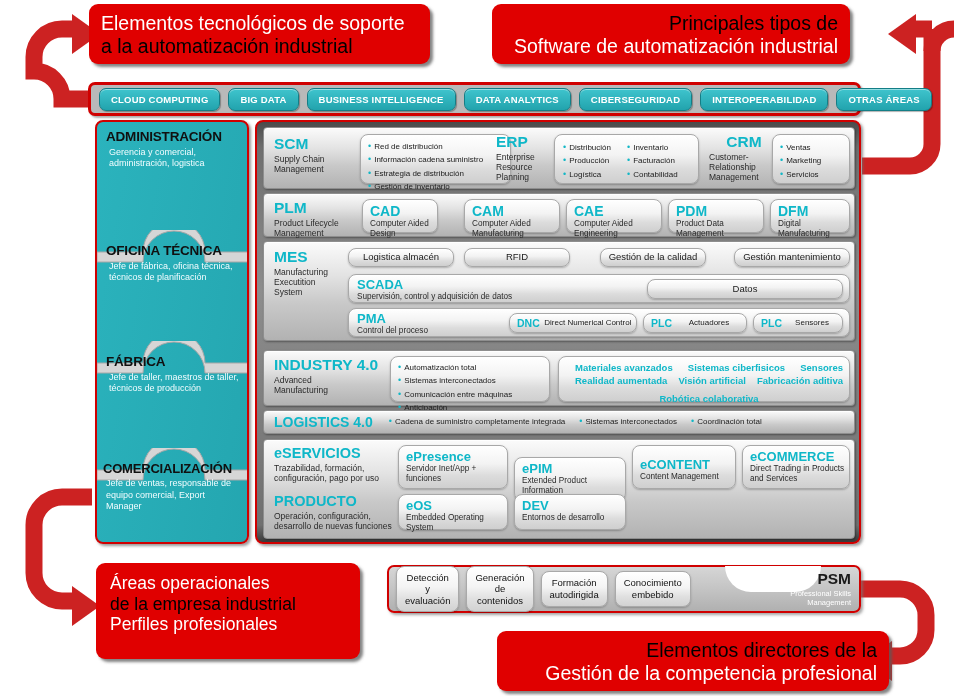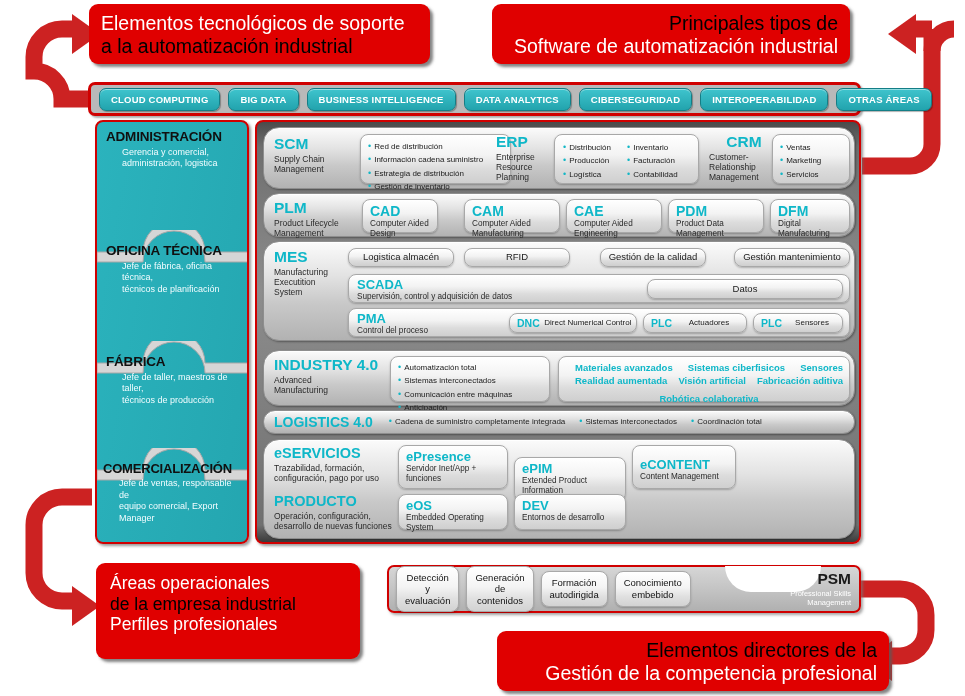--- a/index.html
+++ b/index.html
@@ -62,30 +62,30 @@
   
   #tealcol{
     position:absolute;left:95px;top:120px;width:154px;height:424px;
     background:linear-gradient(100deg,#2bb3bd,#24a6b0);
     border:2px solid #d00000;border-radius:8px;box-sizing:border-box;
     z-index:25;overflow:hidden;
     box-shadow:2px 2px 3px rgba(110,110,110,.7);
   }
   .tealseg{position:absolute;left:0;width:100%;box-sizing:border-box;padding:4px 8px 0 9px;}
   .tealseg h3{margin:0;font-size:13.5px;font-weight:bold;color:#101010;letter-spacing:-.2px;line-height:1.1;}
-  .tealseg p{margin:2px 0 0 16px;font-size:9px;color:#f2fdff;line-height:1.28;}
+  .tealseg p{margin:2px 0 0 3px;font-size:9px;color:#f2fdff;line-height:1.28;}
   .tealseg.comm h3{font-size:13px;}
   
   .notch{position:absolute;left:0;width:154px;height:42px;pointer-events:none;}
 
   
   .row{
     position:absolute;
     background:linear-gradient(#fbfbfb,#e3e3e3 34%,#c9c9c9 62%,#b2b2b2);
-    border:1px solid #8e8e8e;border-radius:16px;box-sizing:border-box;
+    border:1px solid #8e8e8e;border-radius:4px;box-sizing:border-box;
     box-shadow:1px 1px 2px rgba(0,0,0,.35), inset 0 1px 0 rgba(255,255,255,.9);
   }
   .acro{color:#0fb7c8;font-weight:bold;line-height:1;}
   .sub{color:#2a2a2a;line-height:1.22;}
 
   .blockL{position:absolute;}
   .blockL .acro{font-size:15.5px;}
   .blockL .sub{font-size:8.5px;margin-top:2px;}
 
   
@@ -404,20 +404,25 @@
         <div class="sub" style="font-size:8.2px">Servidor Inet/App + funciones</div>
       </div>
       <div class="pill" style="left:250px;top:17px;width:112px;height:44px;padding:4px 0 0 7px">
         <div class="acro" style="font-size:13px">ePIM</div>
         <div class="sub" style="font-size:8.2px;white-space:pre-line">Extended Product Information
 Management</div>
       </div>
       <div class="pill" style="left:368px;top:5px;width:104px;height:44px;padding:12px 0 0 7px">
         <div class="acro" style="font-size:13px">eCONTENT</div>
         <div class="sub" style="font-size:8.2px">Content Management</div>
+      </div>
+      <div class="pill" style="left:478px;top:5px;width:108px;height:44px;padding:4px 0 0 7px">
+        <div class="acro" style="font-size:13px">eCOMMERCE</div>
+        <div class="sub" style="font-size:8.2px;white-space:pre-line">Direct Trading in Products
+and Services</div>
       </div>
 
       <div class="pill" style="left:134px;top:54px;width:110px;height:36px;padding:4px 0 0 7px">
         <div class="acro" style="font-size:13px">eOS</div>
         <div class="sub" style="font-size:8.2px">Embedded Operating System</div>
       </div>
       <div class="pill" style="left:250px;top:54px;width:112px;height:36px;padding:4px 0 0 7px">
         <div class="acro" style="font-size:13px">DEV</div>
         <div class="sub" style="font-size:8.2px">Entornos de desarrollo</div>
       </div>

